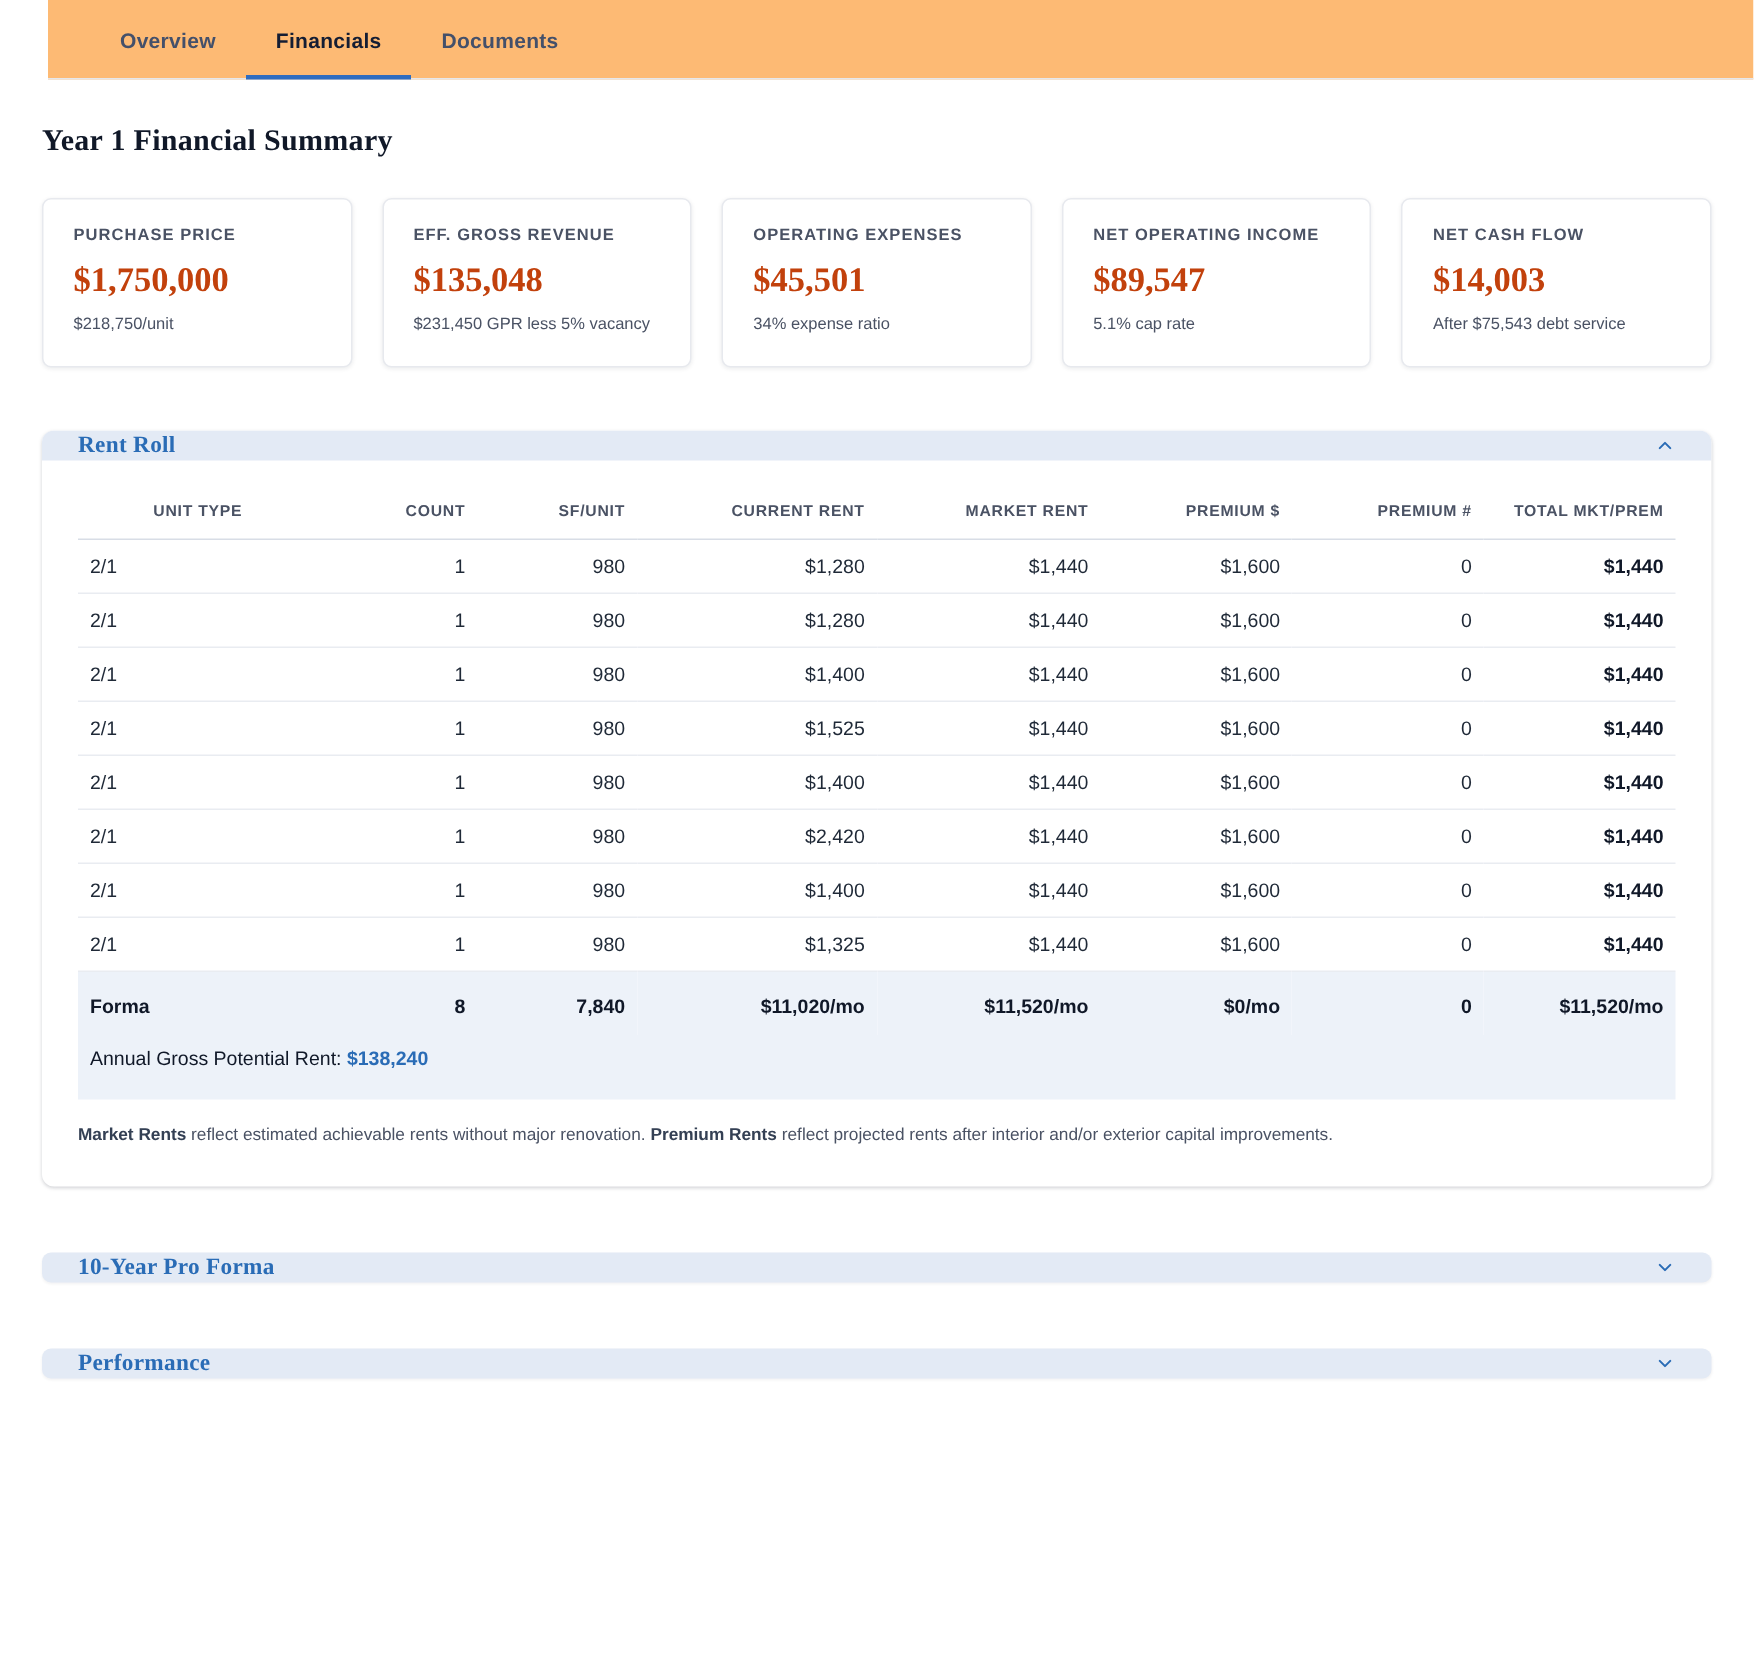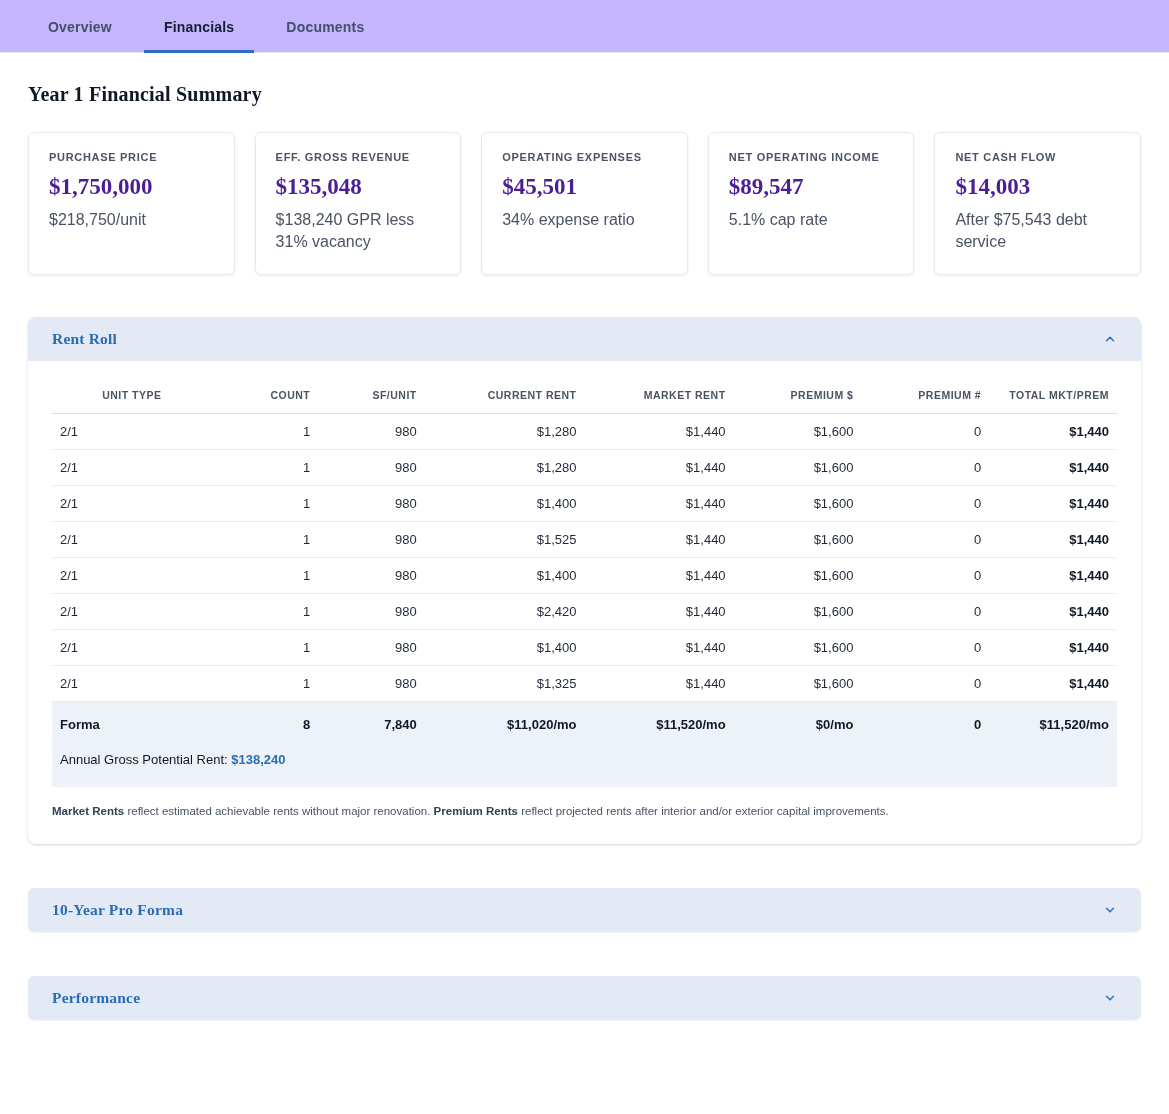--- a/index.html
+++ b/index.html
@@ -7,24 +7,24 @@
   body {
     width: 1169px;
     font-family: "Liberation Sans", sans-serif;
     color: #1f2937;
     -webkit-font-smoothing: antialiased;
   }
 
   
   .tabbar {
     display: flex;
-    gap: 12px;
     padding: 0 28px;
     border-bottom: 1px solid #e5e7eb;
-    background: #c4b5fd;
+    background: #fdba74;
+    margin-left: 32px;
   }
   .tab {
     appearance: none;
     background: none;
     border: none;
     border-bottom: 3px solid transparent;
     margin-bottom: -1px;
     padding: 19px 20px 15px;
     font-family: "Liberation Sans", sans-serif;
     font-size: 14px;
@@ -67,44 +67,44 @@
     font-size: 11px;
     font-weight: 700;
     letter-spacing: .7px;
     color: #4a5264;
     text-transform: uppercase;
   }
   .card-value {
     font-family: "Liberation Serif", serif;
     font-size: 23px;
     font-weight: 700;
-    color: #4c1d95;
+    color: #c2410c;
     margin-top: 11px;
   }
   .card-sub {
-    font-size: 16px;
+    font-size: 11px;
     color: #4a5264;
     margin-top: 9px;
     line-height: 1.4;
   }
 
   
   .panel {
     background: #fff;
     border-radius: 8px;
     box-shadow: 0 1px 3px rgba(16,24,40,.14), 0 1px 2px rgba(16,24,40,.06);
     margin-bottom: 44px;
     overflow: hidden;
   }
   .panel-header, .section-bar {
     display: flex;
     justify-content: space-between;
     align-items: center;
     background: #e3eaf5;
-    padding: 13px 24px;
+    padding: 1px 24px;
     cursor: pointer;
   }
   .panel-title {
     font-family: "Liberation Serif", serif;
     font-size: 15.5px;
     font-weight: 700;
     color: #2a6cb6;
     letter-spacing: .2px;
   }
   .chev { display: inline-flex; align-items: center; }
@@ -175,21 +175,21 @@
 
   <div class="cards">
       <div class="card">
         <div class="card-label">PURCHASE PRICE</div>
         <div class="card-value">$1,750,000</div>
         <div class="card-sub">$218,750/unit</div>
       </div>
       <div class="card">
         <div class="card-label">EFF. GROSS REVENUE</div>
         <div class="card-value">$135,048</div>
-        <div class="card-sub">$138,240 GPR less 31% vacancy</div>
+        <div class="card-sub">$231,450 GPR less 5% vacancy</div>
       </div>
       <div class="card">
         <div class="card-label">OPERATING EXPENSES</div>
         <div class="card-value">$45,501</div>
         <div class="card-sub">34% expense ratio</div>
       </div>
       <div class="card">
         <div class="card-label">NET OPERATING INCOME</div>
         <div class="card-value">$89,547</div>
         <div class="card-sub">5.1% cap rate</div>

